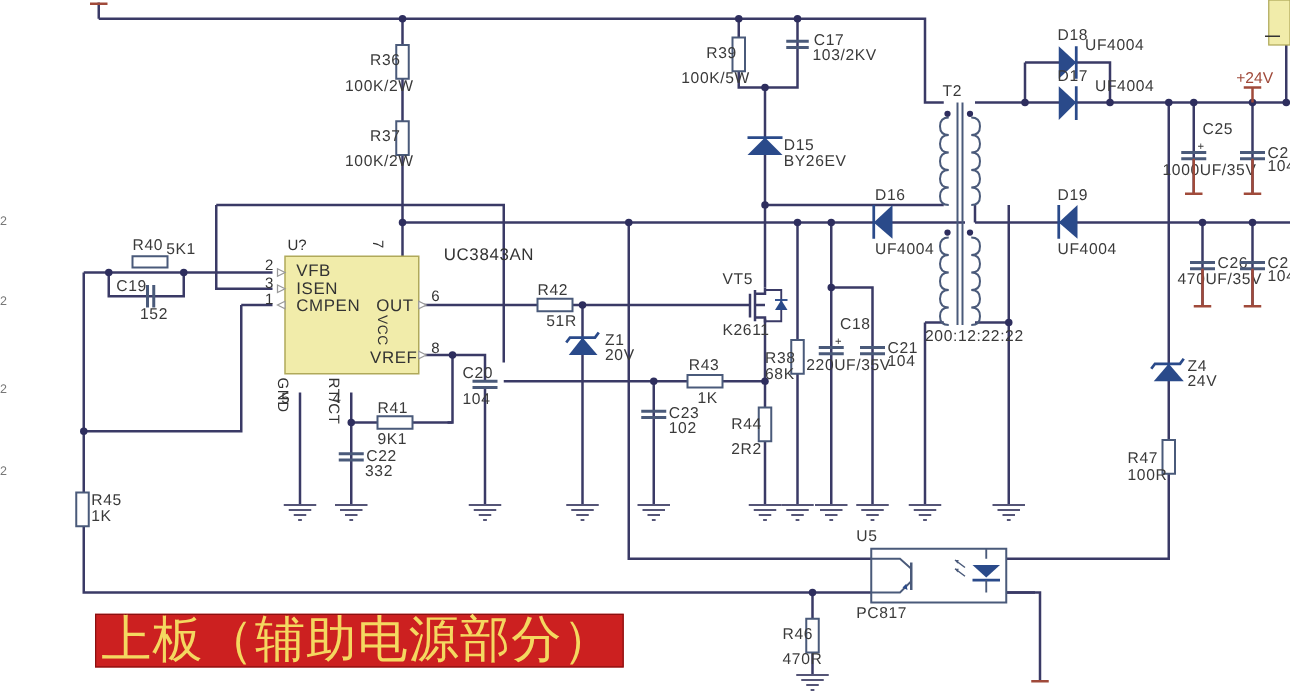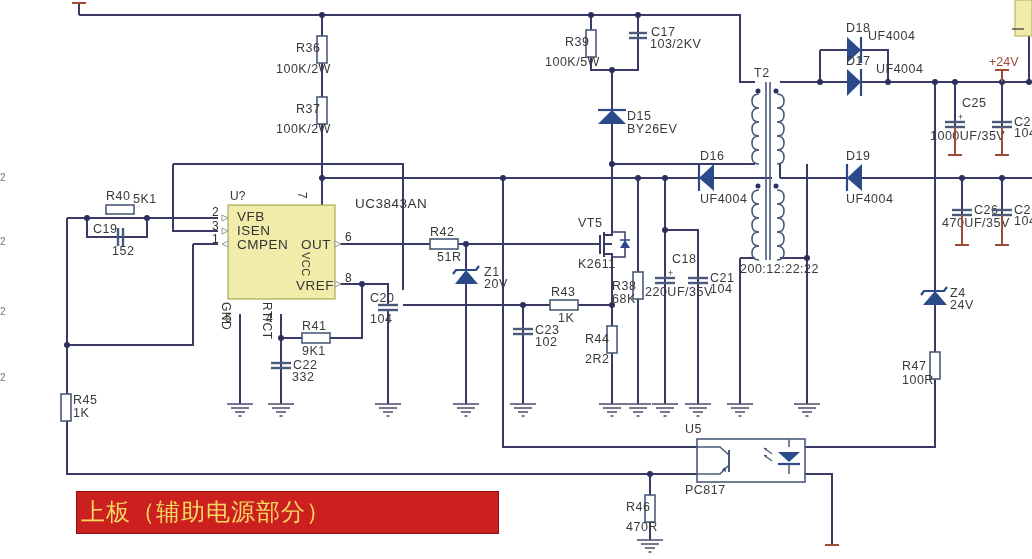--- a/index.html
+++ b/index.html
@@ -14,21 +14,21 @@
     .lbl { font-family: "Liberation Sans", sans-serif; font-size: 12.5px; fill: #3a3a3a; letter-spacing: 0.5px; }
     .lbl-red { font-family: "Liberation Sans", sans-serif; font-size: 12.5px; fill: #a04a3a; }
     .pin { font-family: "Liberation Sans", sans-serif; font-size: 12px; fill: #333; }
     .icbody { fill: #f1ecaa; stroke: #b0a95a; stroke-width: 1.2; }
     .ictext { font-family: "Liberation Sans", sans-serif; font-size: 13.5px; fill: #333; letter-spacing: 0.5px; }
     .diode { fill: #2a4a8a; }
     .dbar { stroke: #2a4a8a; stroke-width: 2.2; }
     .coil { stroke: #4a5a7a; stroke-width: 1.6; fill: none; }
     .core { stroke: #4a5a7a; stroke-width: 1.6; }
     .banner { position: absolute; left: 76px; top: 491px; width: 421px; height: 41px; background: #cc2020; border: 1px solid #8a1010; }
-    .banner-text { position: absolute; left: 0; top: 0; width: 100%; height: 100%; color: #f4d860; font-family: "DejaVu Serif", serif; font-size: 24px; line-height: 41px; white-space: nowrap; letter-spacing: 1px; padding-left: 4px; box-sizing: border-box; }
+    .banner-text { position: absolute; left: 0; top: 0; width: 100%; height: 100%; color: #f4d860; font-family: "DejaVu Serif", serif; font-size: 40px; line-height: 41px; white-space: nowrap; letter-spacing: 1px; padding-left: 4px; box-sizing: border-box; }
     .edge-mark { position: absolute; left: 0; width: 6px; font-size: 10px; color: #777; font-family: "Liberation Sans", sans-serif; }
   </style>
 </head>
 <body>
 
 <svg id="schematic" width="1032" height="559" viewBox="0 0 1032 559">
 
   <g>
 
     <path class="w" d="M79 15 H740 V82 H755"></path>

